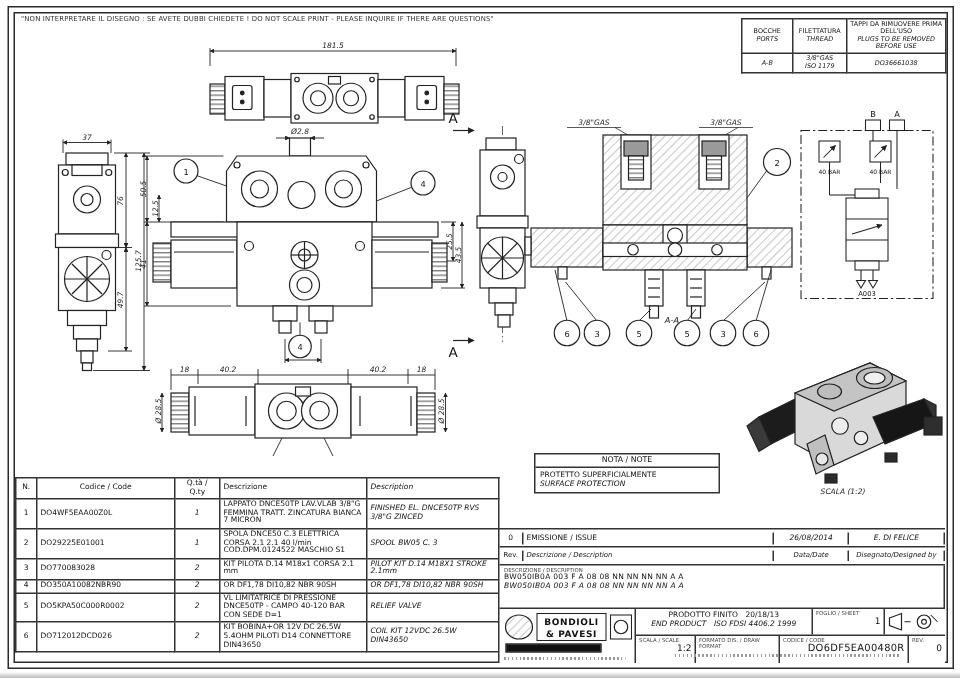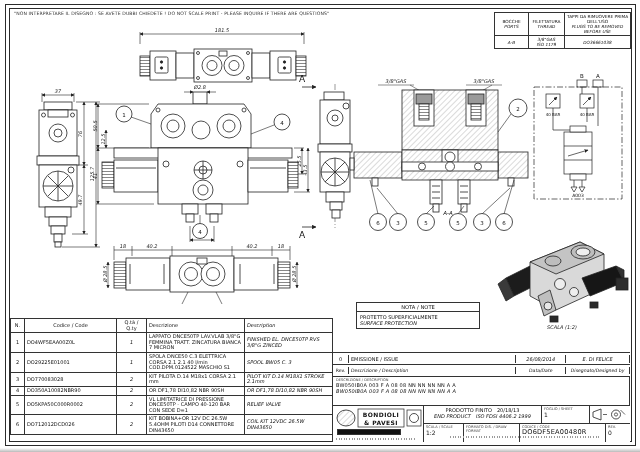--- a/index.html
+++ b/index.html
@@ -42,21 +42,21 @@
   .tb .r2{font-size:4.6px}
   .tb .desc-area{position:relative;height:29px;border-bottom:1px solid #333;border-right:1px solid #333;padding:1px 3px}
   .tb .micro-label{font-size:3.6px;color:#444}
   .tb .prod-line{font-size:5px;letter-spacing:.2px}
   .tb .bottom{display:flex;height:36px}
   .tb .logo-cell{width:92px;border-right:1px solid #333;position:relative}
   .tb .right-part{flex:1;display:flex;flex-direction:column}
   .tb .brow{display:flex;height:18px;border-bottom:1px solid #333}
   .tb .brow:last-child{border-bottom:none}
   .tb .lab{display:block;font-size:3.6px;color:#444;line-height:4px}
-  .tb .val{display:block;text-align:left;font-size:6px;line-height:7px}
+  .tb .val{display:block;text-align:right;font-size:6px;line-height:7px}
   .tb .val.code{font-size:6.6px;letter-spacing:.2px}
   .microtext{background:repeating-linear-gradient(90deg,#9a9a9a 0 1px,transparent 1px 2.6px);height:2px}
   .logo-bar{position:absolute;left:4px;bottom:7px;right:22px;height:6px;border:1px solid #333;background:#111}
 </style>
 </head>
 <body>
 
 <div class="sheet">
   <div class="frame outer"></div>
   <div class="frame inner"></div>

